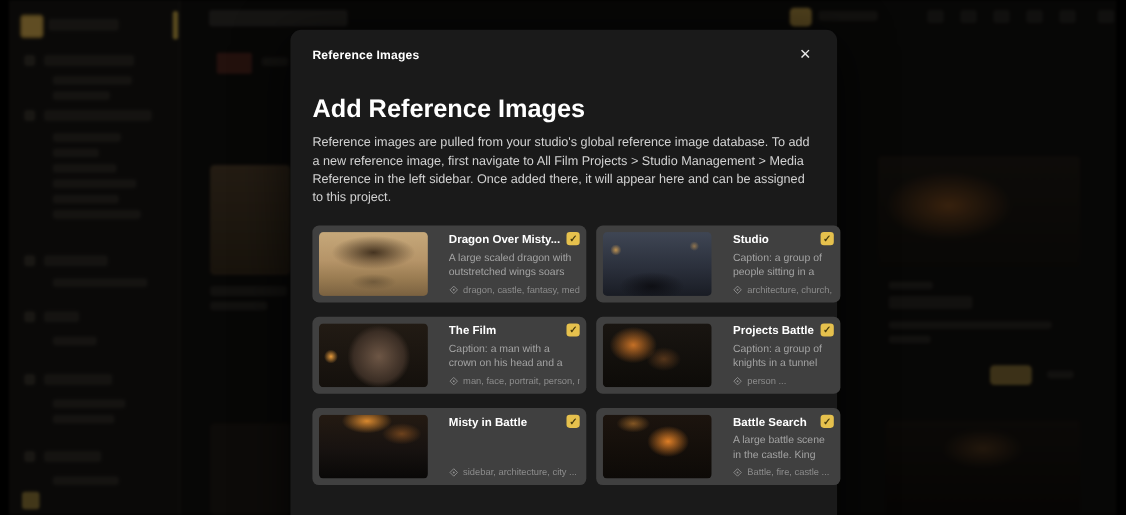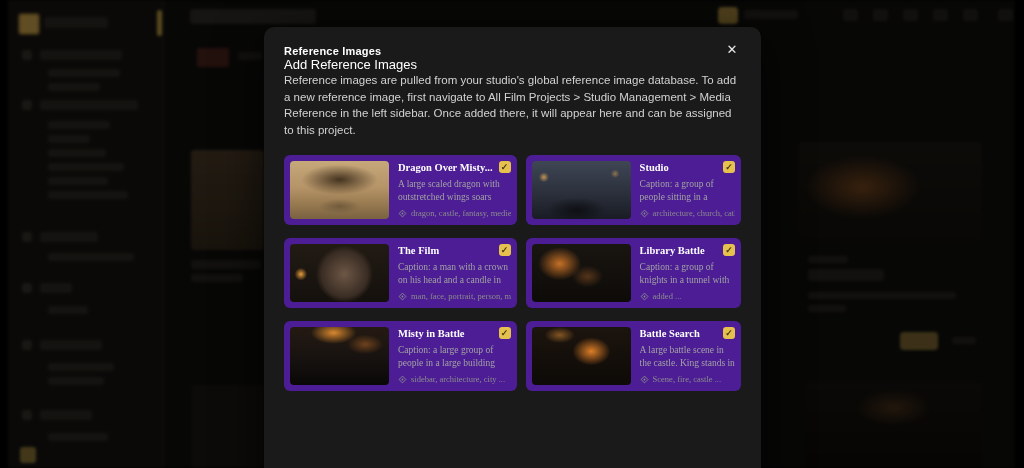--- a/index.html
+++ b/index.html
@@ -30,28 +30,28 @@
   
   .overlay { position:absolute; inset:0; background:rgba(0,0,0,.52); }
 
   
   .modal { position:absolute; left:264px; top:27px; width:497px; height:560px;
            background:#1a1a1a; border-radius:10px; box-shadow:0 12px 48px rgba(0,0,0,.75);
            padding:18px 20px; color:#fff; }
   .modal-eyebrow { font-size:11px; font-weight:700; color:#fff; letter-spacing:.2px; }
   .modal-close { position:absolute; right:20px; top:14px; width:18px; height:18px; border:none; background:none;
                  color:#e8e8e8; font-size:13px; line-height:18px; cursor:pointer; }
-  .modal-title { font-size:13px; font-weight:400; margin-top:0; color:#fff; }
-  .modal-desc { font-size:11.5px; line-height:1.44; color:#d2d2d2; margin-top:0; }
+  .modal-title { font-size:23px; font-weight:700; margin-top:28px; color:#fff; }
+  .modal-desc { font-size:11.5px; line-height:1.44; color:#d2d2d2; margin-top:10px; }
   .search-input { margin-top:13px; width:100%; height:30px; background:#222; border:none; border-radius:4px;
                   color:#c8c8c8; font-size:11px; padding:0 13px; outline:none; font-family:"Liberation Sans",sans-serif; }
   .search-input::placeholder { color:#9f9f9f; }
 
   .card-grid { margin-top:17px; display:grid; grid-template-columns:1fr 1fr; gap:13px 9px; }
-  .ref-card { background:#4c1d95; border-radius:6px; padding:6px; display:flex; gap:9px; height:70px; cursor:pointer;font-family:Liberation Serif, serif; }
+  .ref-card { background:#404040; border-radius:6px; padding:6px; display:flex; gap:19px; height:70px; cursor:pointer; }
   .thumb { width:99px; height:58px; border-radius:4px; flex:none; }
   .card-body { flex:1; min-width:0; position:relative; padding-top:1px; }
   .card-title { font-size:10.5px; font-weight:700; color:#fff; padding-right:18px; white-space:nowrap; overflow:hidden; }
   .card-check { position:absolute; top:0; right:0; width:12px; height:12px; border-radius:3px;
                 background:#e6c14d; color:#463a0e; font-size:9px; line-height:12px; text-align:center; font-weight:700; }
   .card-caption { margin-top:5px; font-size:9.5px; line-height:1.32; color:#a3a3a3; max-height:25px; overflow:hidden; }
   .card-tags { position:absolute; bottom:1px; left:0; right:0; font-size:8.5px; color:#8c8c8c;
                white-space:nowrap; overflow:hidden; display:flex; align-items:center; gap:4px; }
   .tag-icon { flex:none; width:9px; height:9px; }
 
@@ -205,39 +205,38 @@
           <circle cx="6" cy="6" r="1.2" fill="#8c8c8c"></circle>
         </svg>
         <span>man, face, portrait, person, m ...</span>
       </div>
     </div>
   </div>
 
   <div class="ref-card">
     <div class="thumb thumb-basement"></div>
     <div class="card-body">
-      <div class="card-title">Library Battle</div>
+      <div class="card-title">Projects Battle</div>
       <div class="card-check">✓</div>
       <div class="card-caption">Caption: a group of knights in a tunnel with torches</div>
       <div class="card-tags">
         <svg class="tag-icon" viewBox="0 0 12 12">
           <rect x="2.8" y="2.8" width="6.4" height="6.4" transform="rotate(45 6 6)" fill="none" stroke="#8c8c8c" stroke-width="1.1"></rect>
           <circle cx="6" cy="6" r="1.2" fill="#8c8c8c"></circle>
         </svg>
-        <span>added ...</span>
+        <span>person ...</span>
       </div>
     </div>
   </div>
 
   <div class="ref-card">
     <div class="thumb thumb-queen"></div>
     <div class="card-body">
       <div class="card-title">Misty in Battle</div>
       <div class="card-check">✓</div>
-      <div class="card-caption">Caption: a large group of people in a large building</div>
       <div class="card-tags">
         <svg class="tag-icon" viewBox="0 0 12 12">
           <rect x="2.8" y="2.8" width="6.4" height="6.4" transform="rotate(45 6 6)" fill="none" stroke="#8c8c8c" stroke-width="1.1"></rect>
           <circle cx="6" cy="6" r="1.2" fill="#8c8c8c"></circle>
         </svg>
         <span>sidebar, architecture, city ...</span>
       </div>
     </div>
   </div>
 
@@ -245,19 +244,19 @@
     <div class="thumb thumb-battlescene"></div>
     <div class="card-body">
       <div class="card-title">Battle Search</div>
       <div class="card-check">✓</div>
       <div class="card-caption">A large battle scene in the castle. King stands in the middl</div>
       <div class="card-tags">
         <svg class="tag-icon" viewBox="0 0 12 12">
           <rect x="2.8" y="2.8" width="6.4" height="6.4" transform="rotate(45 6 6)" fill="none" stroke="#8c8c8c" stroke-width="1.1"></rect>
           <circle cx="6" cy="6" r="1.2" fill="#8c8c8c"></circle>
         </svg>
-        <span>Scene, fire, castle ...</span>
+        <span>Battle, fire, castle ...</span>
       </div>
     </div>
   </div>
 
 </div>
 </div>
 
 </body></html>

